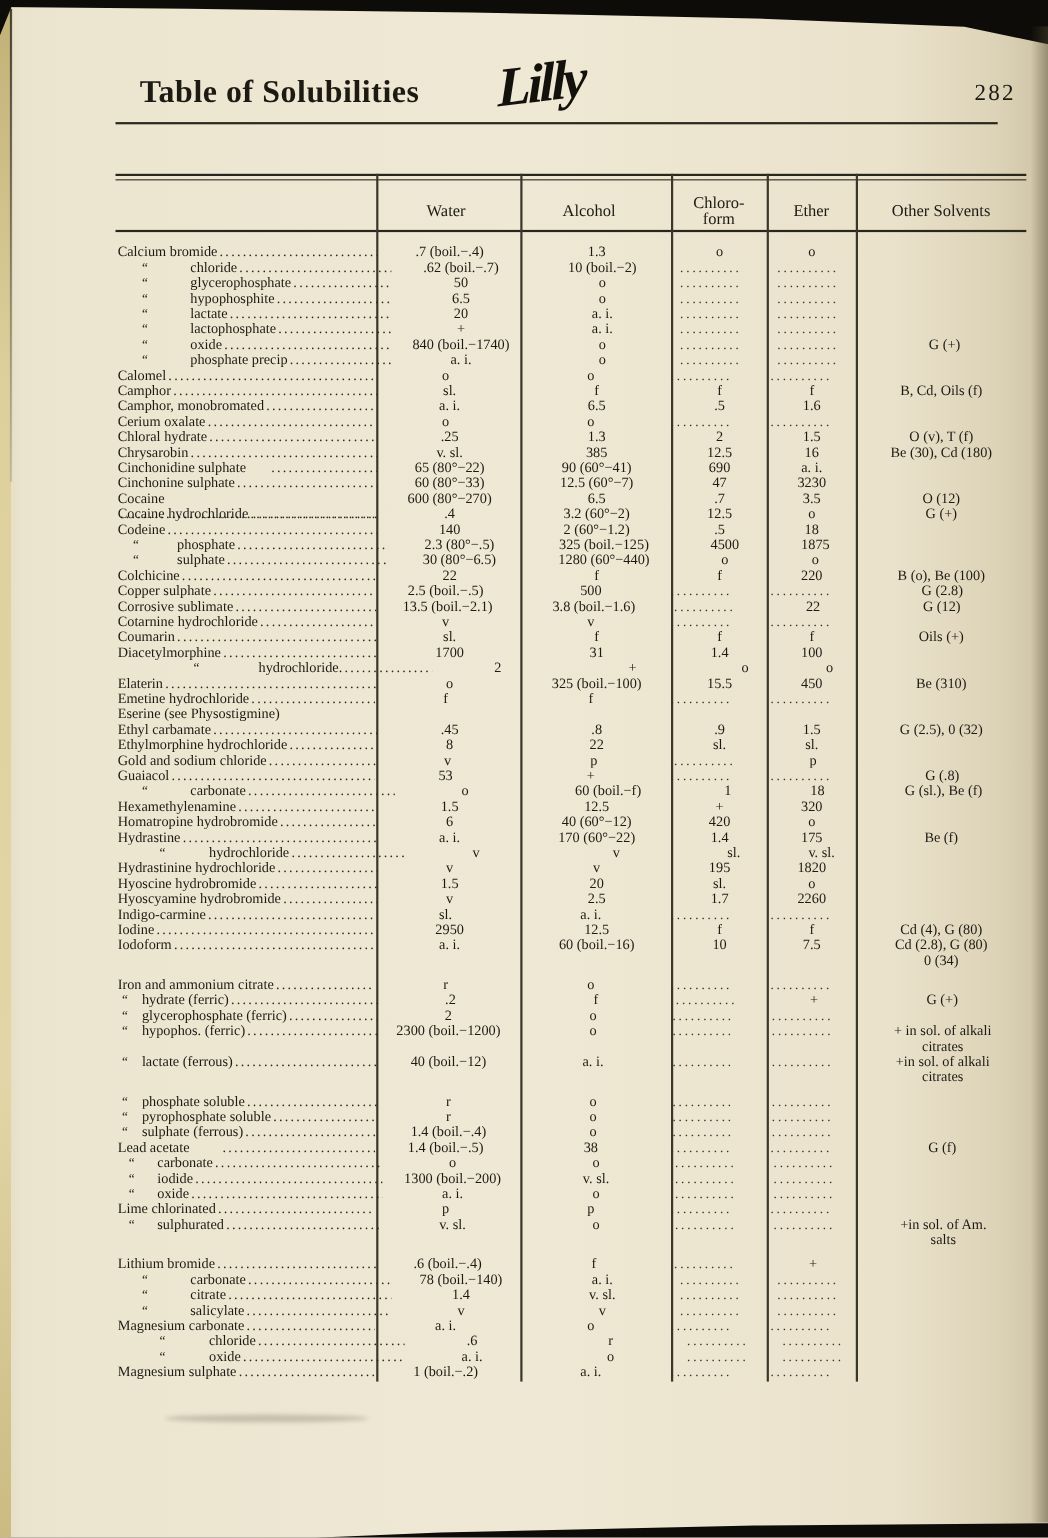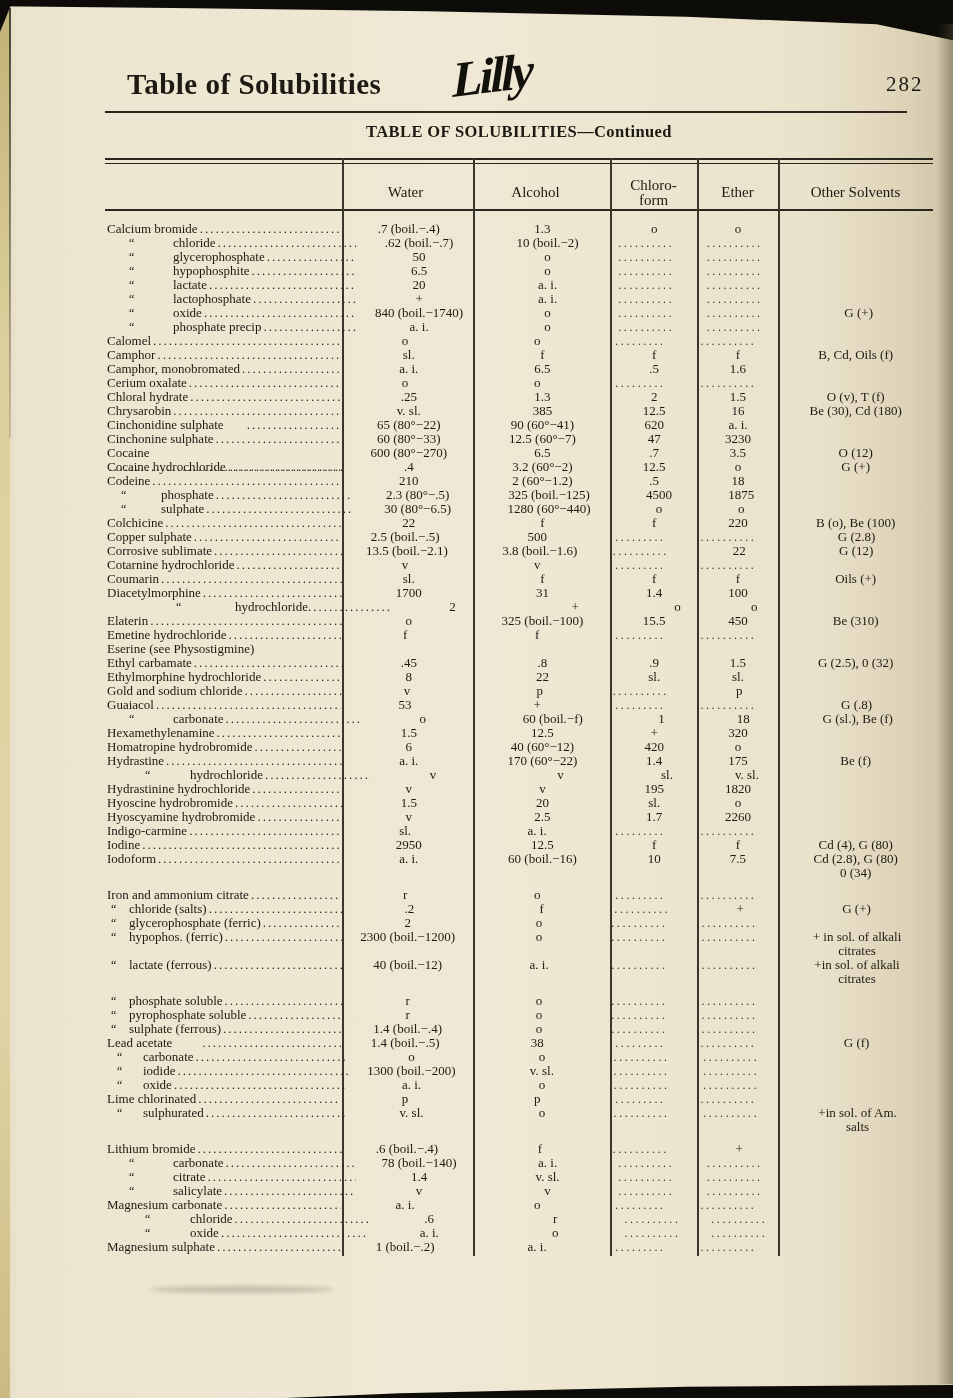--- a/index.html
+++ b/index.html
@@ -65,21 +65,20 @@
   <div class="edge-left-crease"></div>
   <div class="edge-left-corner"></div>
   <div class="edge-right-shadow"></div>
   <div class="smudge"></div>
 
   <div class="hdr-left">Table of Solubilities</div>
   <div class="logo">Lilly</div>
   <div class="pageno">282</div>
   <div class="rule" style="left:105px;top:111px;width:802px;height:2px;"></div>
 
-  <div class="tbl-title">TABLE OF SOLUBILITIES—Continued</div>
 
   <div class="rule" style="left:105px;top:158px;width:828px;height:2px;"></div>
   <div class="rule" style="left:105px;top:163px;width:828px;height:1px;"></div>
 
   <div class="colhead" style="left:342px;width:127px;top:185px;">Water</div>
   <div class="colhead" style="left:467px;width:137px;top:185px;">Alcohol</div>
   <div class="colhead" style="left:610px;width:87px;top:178px;"><span>Chloro-</span><br><span>form</span></div>
   <div class="colhead" style="left:697px;width:81px;top:185px;">Ether</div>
   <div class="colhead" style="left:778px;width:155px;top:185px;">Other Solvents</div>
   <div class="rule" style="left:105px;top:209px;width:828px;height:2px;"></div>
@@ -280,21 +279,21 @@
           <div>Be (30), Cd (180)</div>
         </div>
       </div>
       <div class="row">
         <div class="c c-name" style="padding-left: 2px; gap: 21px;">
           <span>Cinchonidine sulphate</span>
           <span class="leader"></span>
         </div>
         <div class="c c-w">65 (80°−22)</div>
         <div class="c c-a">90 (60°−41)</div>
-        <div class="c c-c">620</div>
+        <div class="c c-c">690</div>
         <div class="c c-e">a. i.</div>
         <div class="c c-o">
           <div></div>
         </div>
       </div>
       <div class="row">
         <div class="c c-name" style="padding-left: 2px;">
           <span>Cinchonine sulphate</span>
           <span class="leader"></span>
         </div>
@@ -330,21 +329,21 @@
         <div class="c c-e">o</div>
         <div class="c c-o">
           <div>G (+)</div>
         </div>
       </div>
       <div class="row">
         <div class="c c-name" style="padding-left: 2px;">
           <span>Codeine</span>
           <span class="leader"></span>
         </div>
-        <div class="c c-w">210</div>
+        <div class="c c-w">140</div>
         <div class="c c-a">2 (60°−1.2)</div>
         <div class="c c-c">.5</div>
         <div class="c c-e">18</div>
         <div class="c c-o">
           <div></div>
         </div>
       </div>
       <div class="row">
         <div class="c c-name" style="padding-left: 16px;">
           <span class="q" style="width: 40px;">“</span>
@@ -711,21 +710,21 @@
         <div class="c c-a">o</div>
         <div class="c c-c dots">..........</div>
         <div class="c c-e dots">..........</div>
         <div class="c c-o">
           <div></div>
         </div>
       </div>
       <div class="row">
         <div class="c c-name" style="padding-left: 6px;">
           <span class="q" style="width: 18px;">“</span>
-          <span>chloride (salts)</span>
+          <span>hydrate (ferric)</span>
           <span class="leader"></span>
         </div>
         <div class="c c-w">.2</div>
         <div class="c c-a">f</div>
         <div class="c c-c dots">..........</div>
         <div class="c c-e">+</div>
         <div class="c c-o">
           <div>G (+)</div>
         </div>
       </div>

